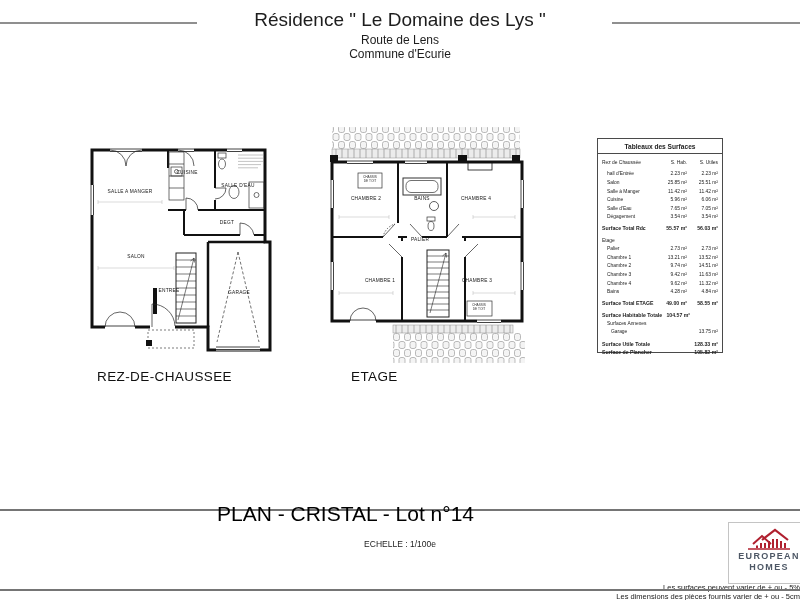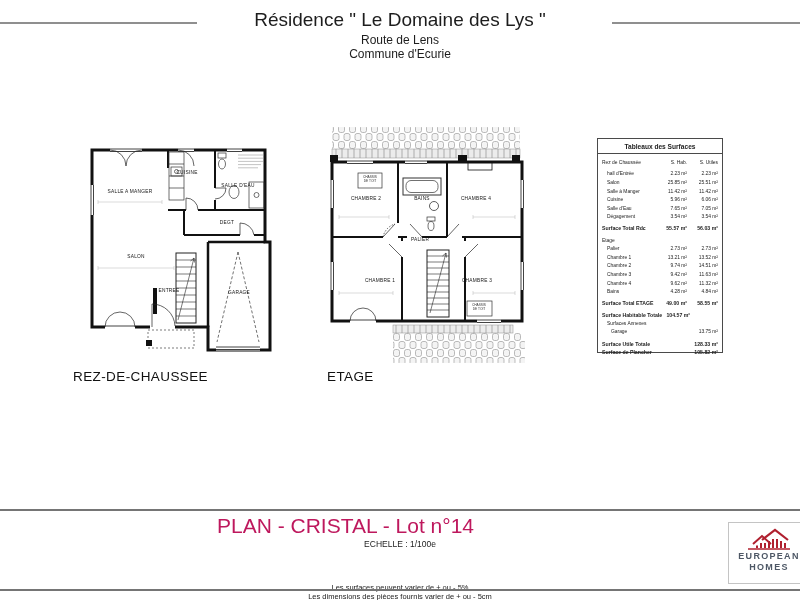--- a/index.html
+++ b/index.html
@@ -3,43 +3,43 @@
 <meta charset="utf-8">
 <style>
   html,body{margin:0;padding:0;background:#e8e8e8;}
   .page{position:relative;width:800px;height:600px;background:#ffffff;overflow:hidden;
         font-family:"Liberation Sans",sans-serif;color:#1a1a1a;}
   .hline{position:absolute;height:2px;background:#8f8f8f;}
   
   .hdr-title{position:absolute;top:9px;left:0;width:800px;text-align:center;font-size:19px;color:#1d1d1d;}
   .hdr-sub{position:absolute;left:0;width:800px;text-align:center;font-size:12px;color:#1d1d1d;}
   
-  .caption{position:absolute;font-size:13.5px;letter-spacing:.4px;color:#111;}
+  .caption{position:absolute;font-size:13.5px;letter-spacing:.4px;color:#111;margin-left:24px;}
   
   .room-label{position:absolute;transform:translateX(-50%);font-size:4.8px;letter-spacing:.25px;
               color:#151515;white-space:nowrap;}
   .chassis-label{position:absolute;transform:translateX(-50%);font-size:3.2px;line-height:3.8px;
                  text-align:center;color:#333;white-space:nowrap;}
   
   .surface-table{position:absolute;left:597px;top:138px;width:126px;height:215px;background:#fff;
                  border:1px solid #4a4a4a;font-size:4.9px;color:#222;box-sizing:border-box;}
   .st-title{height:14px;line-height:15px;text-align:center;font-weight:bold;font-size:6.6px;
             border-bottom:1px solid #4a4a4a;}
   .st-body{padding:4px 4px 0 4px;}
   .trow{display:flex;align-items:center;height:8.6px;}
   .trow .lbl{flex:1;white-space:nowrap;}
   .trow .ind{padding-left:5px;}
   .trow .ind2{padding-left:9px;}
   .trow .v{width:31px;text-align:right;white-space:nowrap;}
   .total{font-weight:bold;font-size:5.2px;}
   .mt{margin-top:3px;}
   
-  .plan-title{position:absolute;top:514px;left:0;width:691px;text-align:center;font-size:21px;color:#be185d;}
+  .plan-title{position:absolute;top:502px;left:0;width:691px;text-align:center;font-size:21px;color:#000000;}
   .scale{position:absolute;top:539px;left:0;width:800px;text-align:center;font-size:8.5px;color:#222;}
-  .note{position:absolute;left:0;width:800px;text-align:center;font-size:7.5px;color:#222;margin-top:32px;}
+  .note{position:absolute;left:0;width:800px;text-align:right;font-size:7.5px;color:#222;margin-top:32px;}
   
   .logo-box{position:absolute;left:728px;top:522px;width:82px;height:62px;background:#fff;
             border:1px solid #c4c4c4;text-align:center;box-sizing:border-box;}
   .logo-text{font-size:9px;font-weight:bold;letter-spacing:1.3px;color:#4e5866;line-height:10.5px;}
   svg{position:absolute;}
 </style>
 </head>
 <body>
 
 <div class="page">

